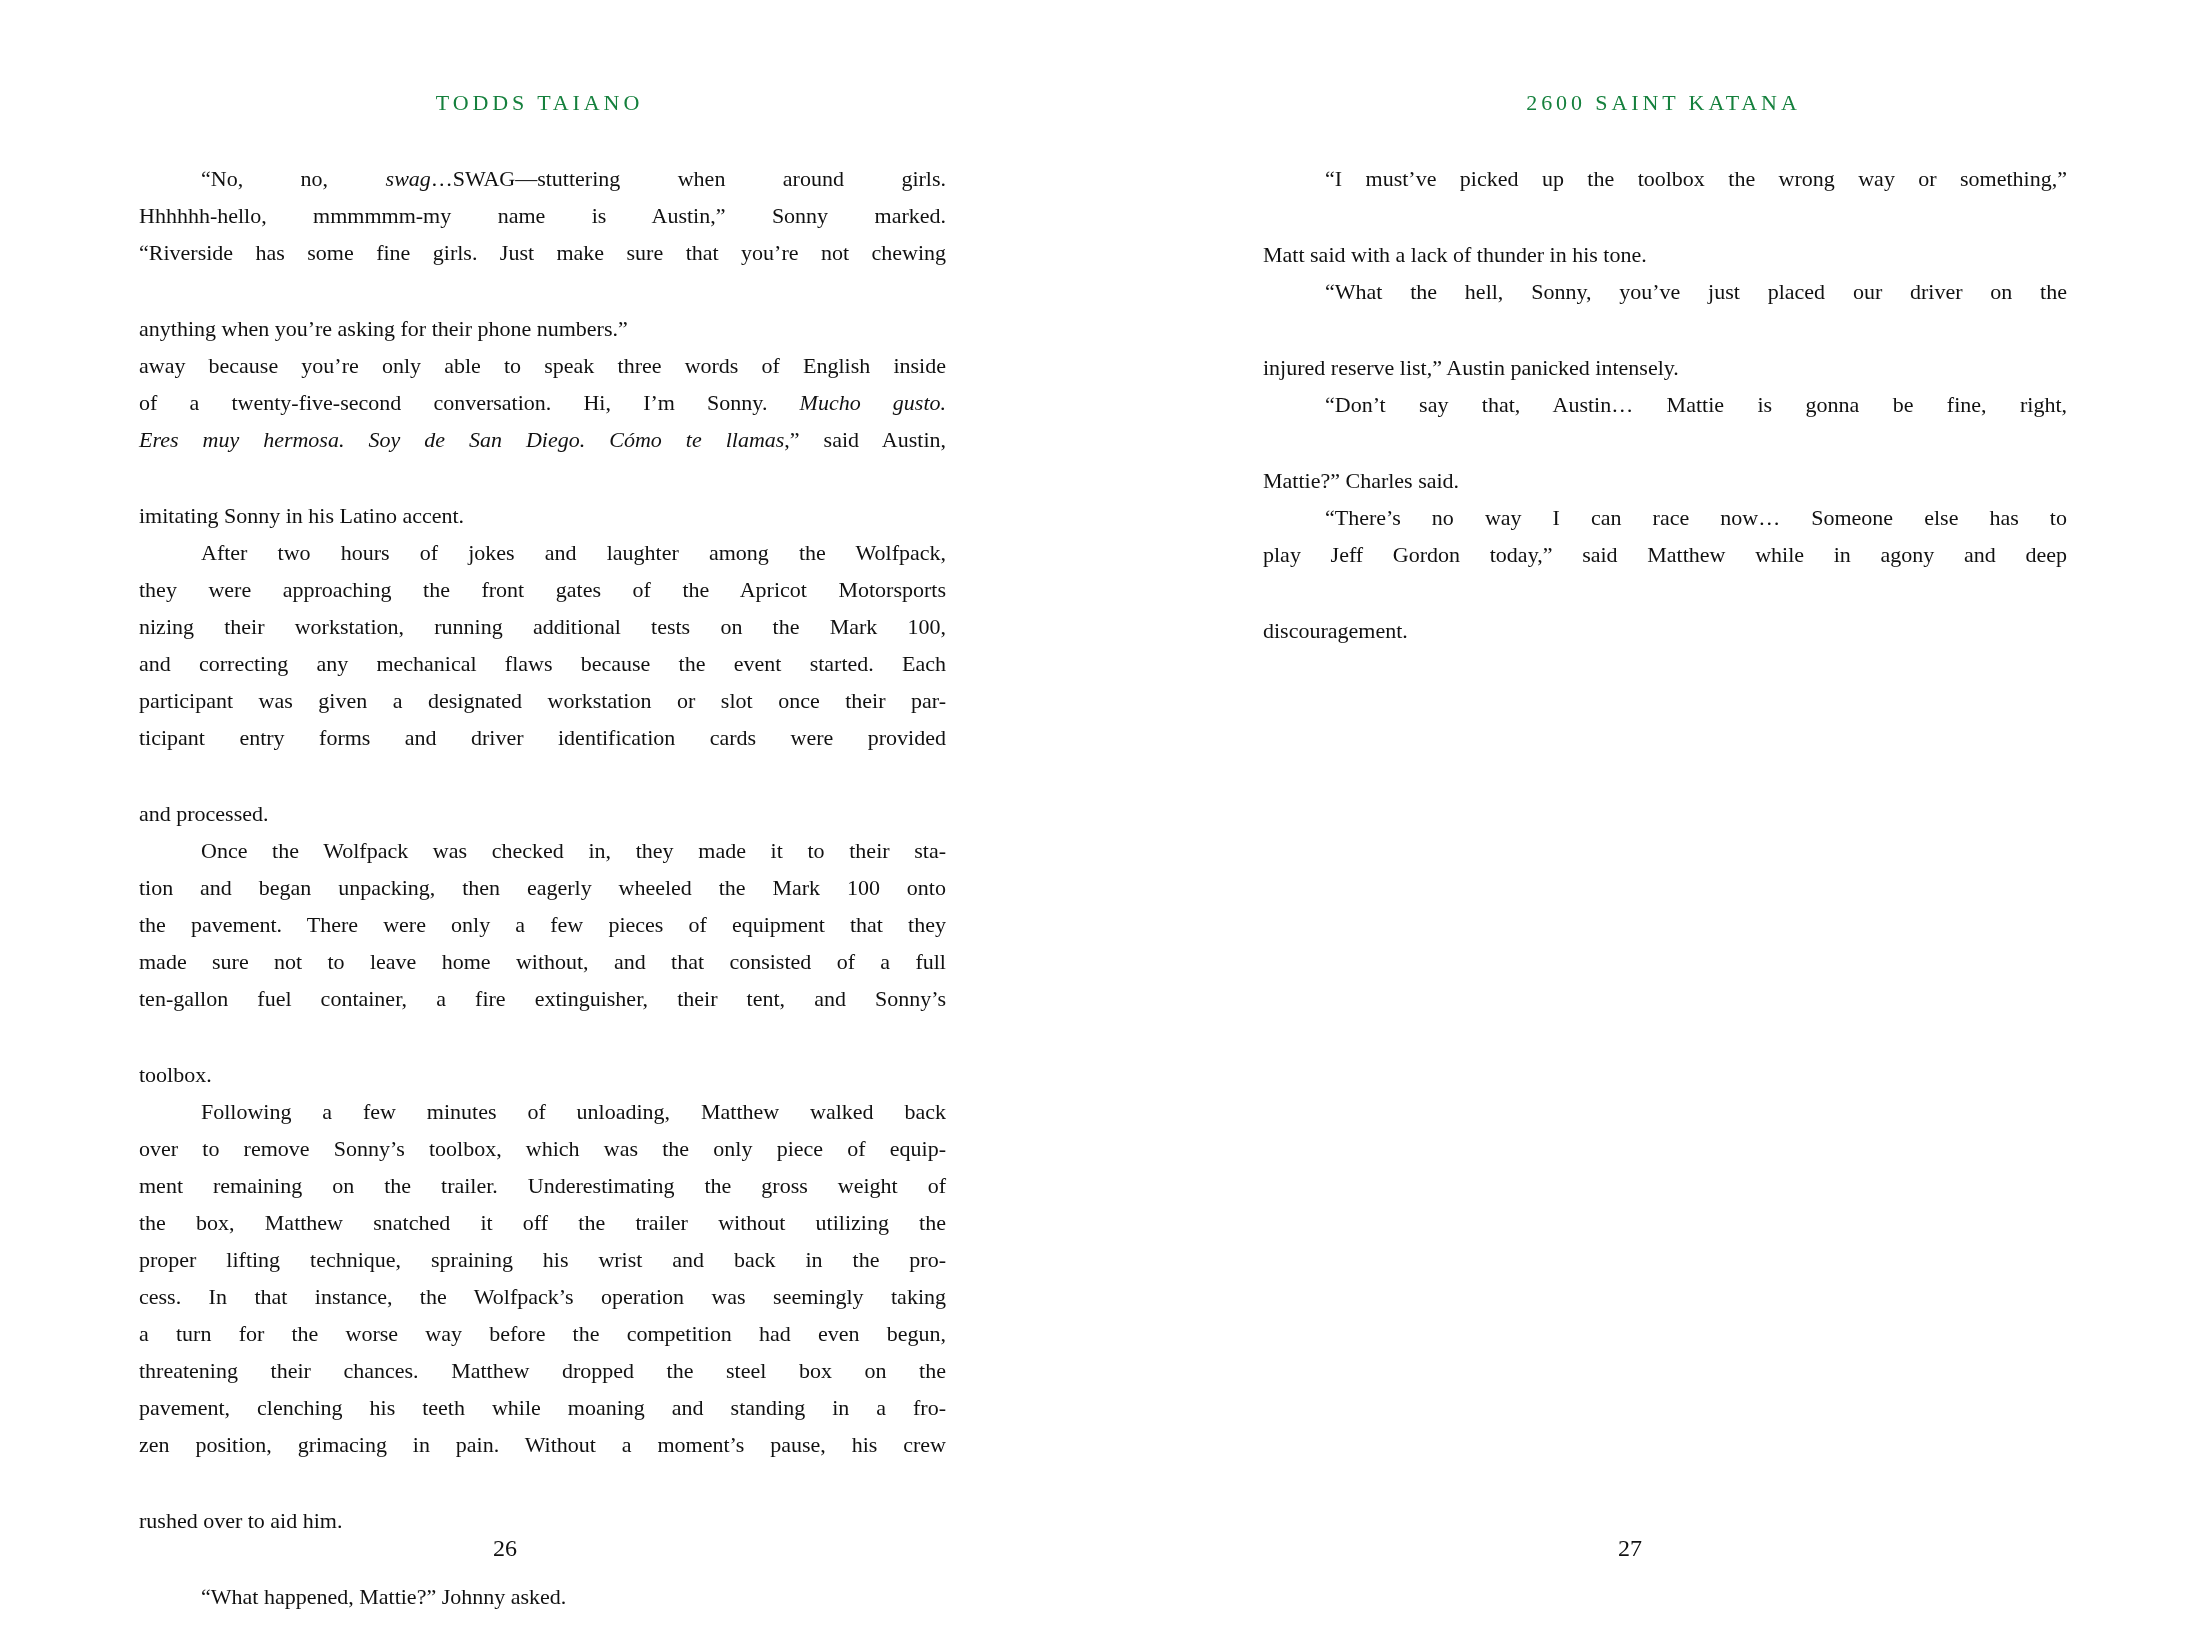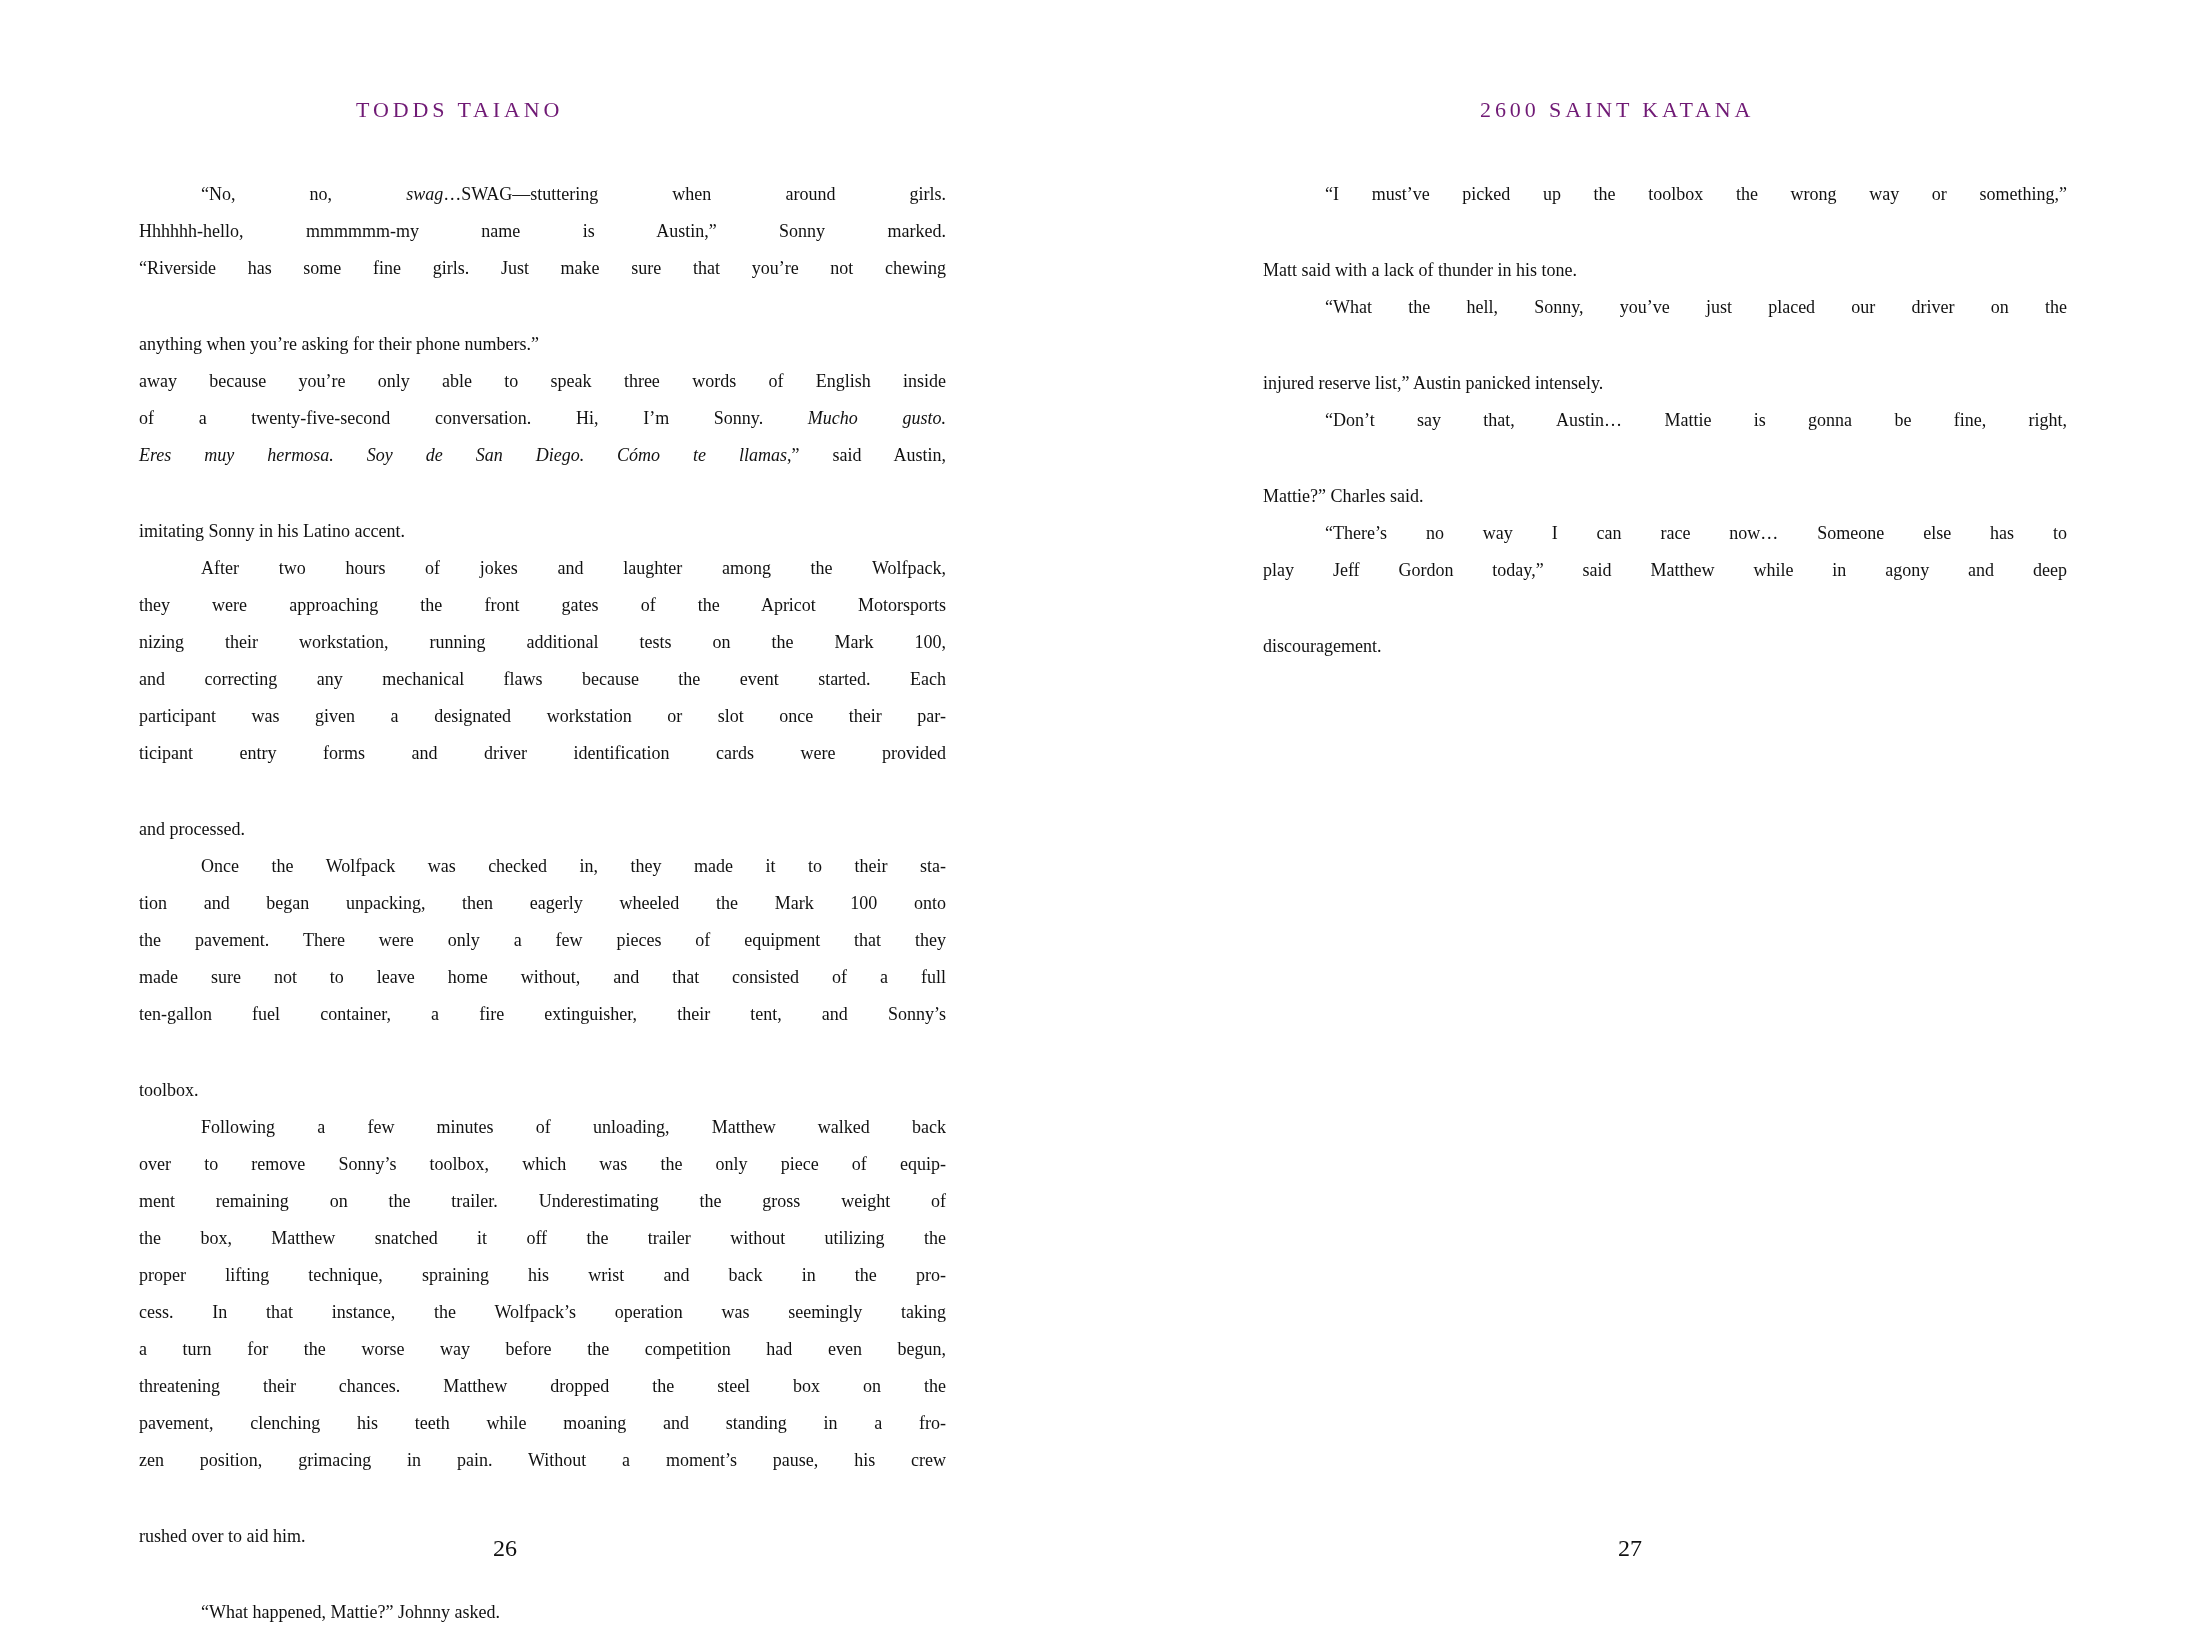--- a/index.html
+++ b/index.html
@@ -18,34 +18,35 @@
   .page {
     position: absolute;
     top: 0;
     height: 1653px;
   }
   .page-left { left: 0; width: 1102px; }
   .page-right { left: 1102px; width: 1102px; }
 
   .running-head {
     position: absolute;
-    top: 96px;
+    top: 89px;
     font-size: 22px;
     letter-spacing: 3.9px;
     line-height: 27.5px;
+    text-align: center;
     white-space: nowrap;
-    color: #701a75;
+    color: #15803d;
   }
   .page-left .running-head { left: 356px; width: 367px; }
   .page-right .running-head { left: 378px; width: 367px; }
 
   .body-text {
     position: absolute;
-    top: 176px;
-    font-size: 18px;
+    top: 160px;
+    font-size: 22px;
     line-height: 37px;
     font-family: Liberation Serif, serif;
   }
   .page-left .body-text { left: 139px; width: 807px; }
   .page-right .body-text { left: 161px; width: 804px; }
 
   .line {
     display: block;
     height: 37px;
     white-space: nowrap;

